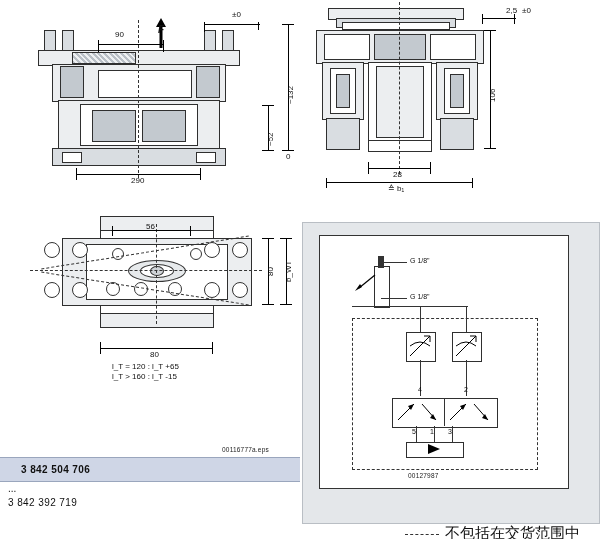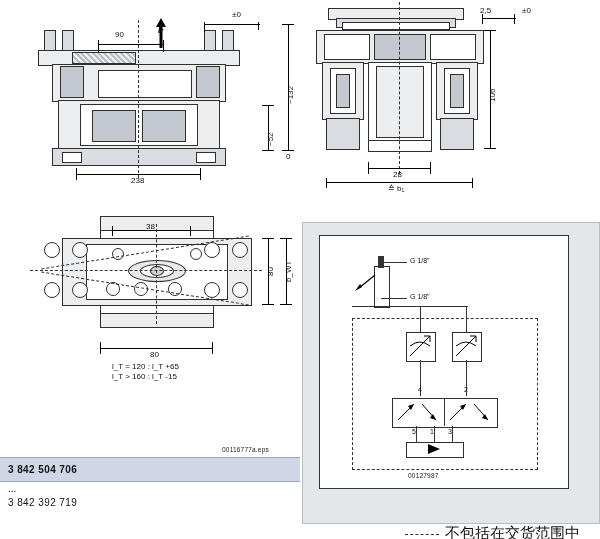--- a/index.html
+++ b/index.html
@@ -27,21 +27,21 @@
   .grayfill{background:#d9dde1;}
   .midfill{background:#c3c9cf;}
   .ltfill{background:#eceef0;}
   .wht{background:#fff;}
   .bdr{border:1px solid #2f2f2f;}
   .pn-bar{
     position:absolute;left:0;top:457px;width:300px;height:23px;
     background:#cfd6e6;border-top:1px solid #9aa6bd;border-bottom:1px solid #9aa6bd;
     display:flex;align-items:center;
   }
-  .pn-bar span{padding-left:8px;font-size:10px;color:#111;font-weight:bold;letter-spacing:.4px;}
+  .pn-bar span{padding-left:21px;font-size:10px;color:#111;font-weight:bold;letter-spacing:.4px;}
   .pn-dots{position:absolute;left:8px;top:483px;font-size:10px;color:#111;}
   .pn-second{position:absolute;left:8px;top:497px;font-size:10px;color:#111;letter-spacing:.4px;}
 
   
   .panel{
     position:absolute;left:302px;top:222px;width:296px;height:300px;
     background:#e4e7ea;border:1px solid #b9bec4;
   }
   .panel-inner{
     position:absolute;left:16px;top:12px;width:248px;height:252px;
@@ -102,21 +102,21 @@
     <div class="line vl" style="left:258px;top:22px;height:8px;"></div>
 
     <div class="lbl" style="left:115px;top:30px;">90</div>
     <div class="line hl" style="left:98px;top:44px;width:66px;"></div>
     <div class="line vl" style="left:98px;top:40px;height:12px;"></div>
     <div class="line vl" style="left:163px;top:40px;height:12px;"></div>
 
     <div class="line hl" style="left:76px;top:174px;width:124px;"></div>
     <div class="line vl" style="left:76px;top:168px;height:12px;"></div>
     <div class="line vl" style="left:200px;top:168px;height:12px;"></div>
-    <div class="lbl" style="left:131px;top:176px;">238</div>
+    <div class="lbl" style="left:131px;top:176px;">290</div>
 
     <div class="line vl" style="left:288px;top:24px;height:126px;"></div>
     <div class="line hl" style="left:282px;top:24px;width:12px;"></div>
     <div class="line hl" style="left:282px;top:150px;width:12px;"></div>
     <div class="lbl vert" style="left:286px;top:104px;">~132</div>
 
     <div class="line vl" style="left:268px;top:105px;height:45px;"></div>
     <div class="line hl" style="left:262px;top:105px;width:12px;"></div>
     <div class="line hl" style="left:262px;top:150px;width:12px;"></div>
     <div class="lbl vert" style="left:266px;top:146px;">~52</div>
@@ -144,21 +144,21 @@
     <div class="abs ltfill bdr" style="left:136px;top:62px;width:40px;height:56px;"></div>
     <div class="abs wht bdr" style="left:144px;top:68px;width:24px;height:44px;"></div>
     <div class="abs midfill bdr" style="left:150px;top:74px;width:12px;height:32px;"></div>
 
     <div class="abs grayfill bdr" style="left:26px;top:118px;width:32px;height:30px;"></div>
     <div class="abs grayfill bdr" style="left:140px;top:118px;width:32px;height:30px;"></div>
     <div class="abs wht bdr" style="left:68px;top:140px;width:62px;height:10px;"></div>
 
     <div class="dash-v" style="left:99px;top:2px;height:172px;"></div>
 
-    <div class="lbl" style="left:180px;top:6px;">2,5</div>
+    <div class="lbl" style="left:206px;top:6px;">2,5</div>
     <div class="lbl" style="left:222px;top:6px;">±0</div>
     <div class="line hl" style="left:182px;top:18px;width:34px;"></div>
     <div class="line vl" style="left:182px;top:14px;height:10px;"></div>
     <div class="line vl" style="left:214px;top:14px;height:10px;"></div>
 
     <div class="line vl" style="left:190px;top:30px;height:118px;"></div>
     <div class="line hl" style="left:184px;top:30px;width:12px;"></div>
     <div class="line hl" style="left:184px;top:148px;width:12px;"></div>
     <div class="lbl vert" style="left:188px;top:102px;">106</div>
 
@@ -201,21 +201,21 @@
     <div class="abs" style="left:190px;top:48px;width:10px;height:10px;border:1px solid #333;border-radius:50%;background:#fff;"></div>
 
     <div class="dash-h" style="left:30px;top:70px;width:232px;"></div>
     <div class="dash-v" style="left:156px;top:24px;height:100px;"></div>
     <div class="dash-h" style="left:40px;top:52px;width:210px;transform:rotate(-9deg);"></div>
     <div class="dash-h" style="left:40px;top:88px;width:210px;transform:rotate(9deg);"></div>
 
     <div class="line hl" style="left:112px;top:30px;width:78px;"></div>
     <div class="line vl" style="left:112px;top:26px;height:10px;"></div>
     <div class="line vl" style="left:190px;top:26px;height:10px;"></div>
-    <div class="lbl" style="left:146px;top:22px;">38</div>
+    <div class="lbl" style="left:146px;top:22px;">56</div>
 
     <div class="line vl" style="left:268px;top:38px;height:66px;"></div>
     <div class="line hl" style="left:262px;top:38px;width:12px;"></div>
     <div class="line hl" style="left:262px;top:104px;width:12px;"></div>
     <div class="lbl vert" style="left:266px;top:76px;">80</div>
     <div class="line vl" style="left:286px;top:38px;height:66px;"></div>
     <div class="line hl" style="left:280px;top:38px;width:12px;"></div>
     <div class="line hl" style="left:280px;top:104px;width:12px;"></div>
     <div class="lbl vert" style="left:284px;top:82px;">b_WT</div>
 

